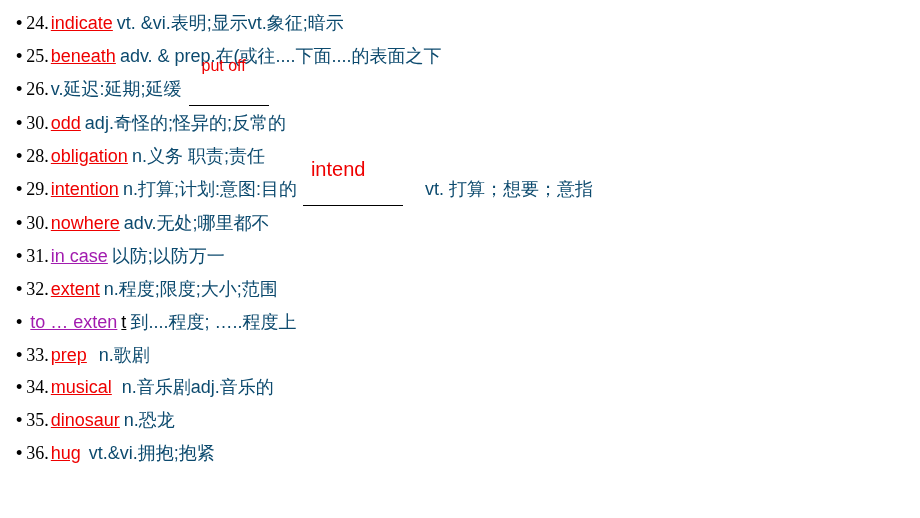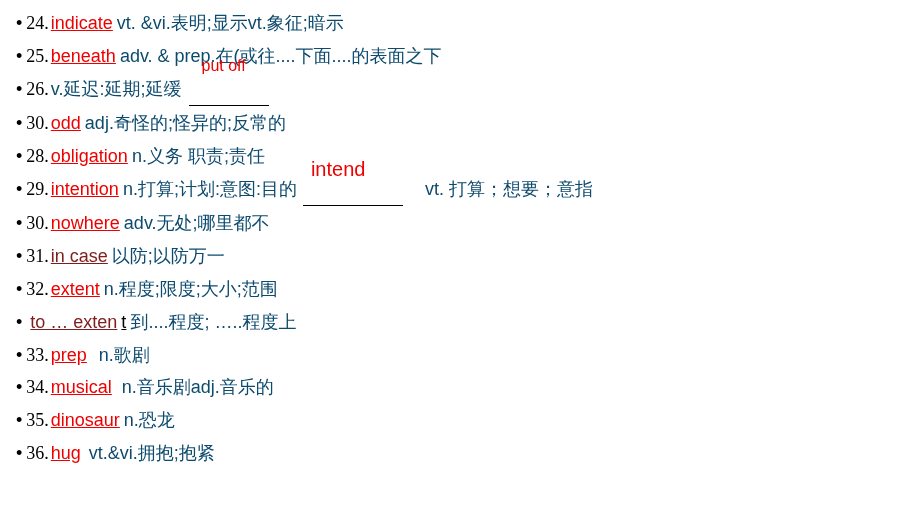--- a/index.html
+++ b/index.html
@@ -36,21 +36,21 @@
       font-size: 18px;
       font-family: Liberation Serif, serif;
     }
     .word-underline {
       color: #e00;
       text-decoration: underline;
       font-size: 18px;
       margin-right: 4px;
     }
     .word-underline-black {
-      color: #7f1d1d;
+      color: #a21caf;
       text-decoration: underline;
       font-size: 18px;
       margin-right: 4px;
     }
     .definition {
       font-size: 18px;
       color: #0c4a6e;
     }
     .blank {
       display: inline-block;

